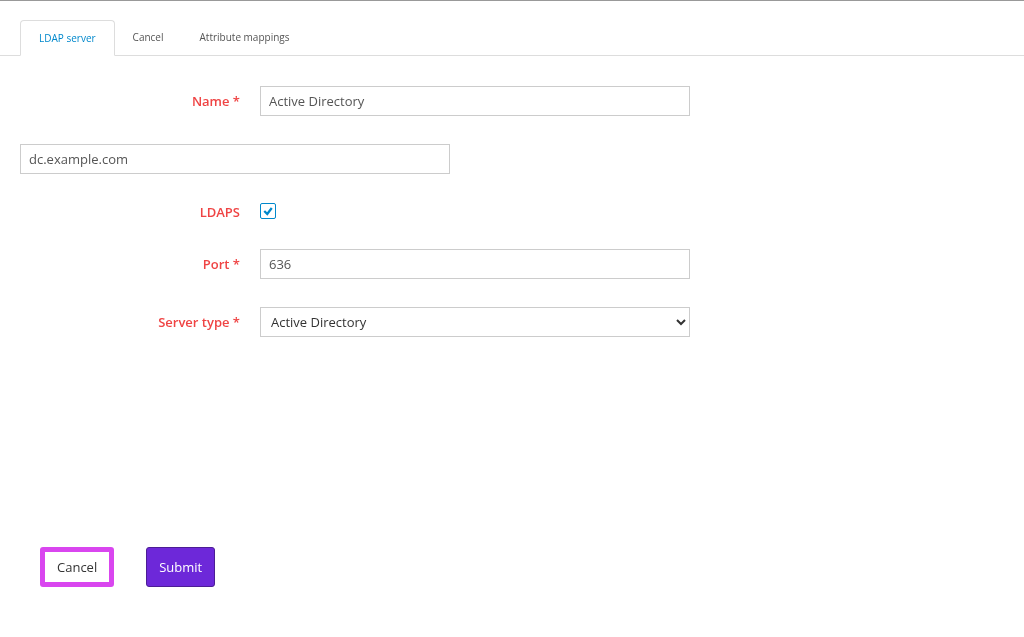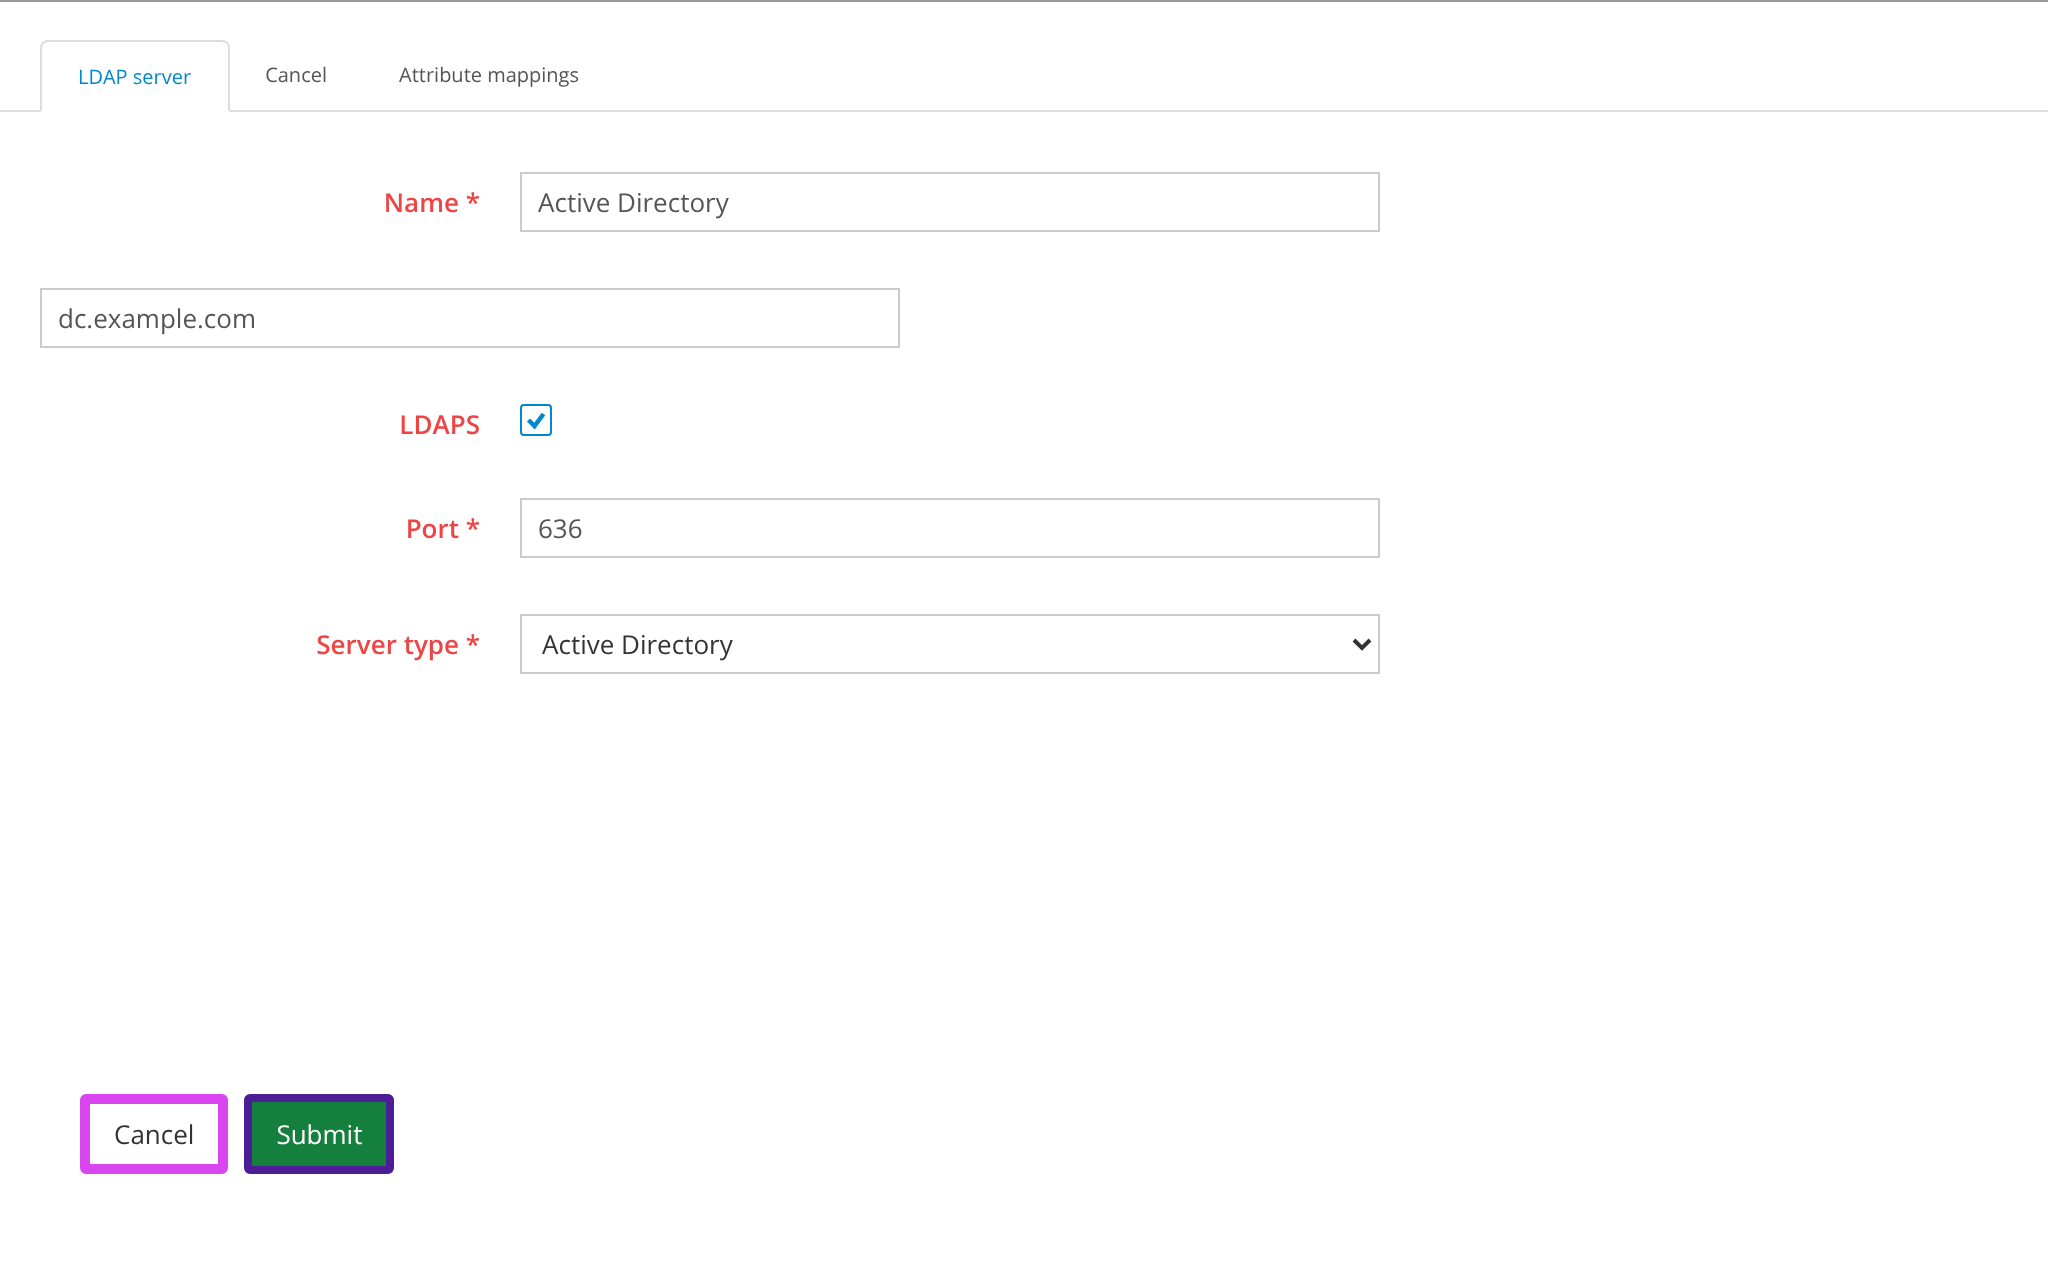--- a/index.html
+++ b/index.html
@@ -110,23 +110,24 @@
       border-radius: 3px;
       cursor: pointer;
       font-family: inherit;
     }
     .btn-default {
       background: #fff;
       border: 5px solid #d946ef;
       color: #333;
     }
     .btn-primary {
-      background: #15803d;
-      border: 4px solid #4c1d95;
+      background: #6d28d9;
+      border: 1px solid #4c1d95;
       color: #fff;
+      margin-left: 24px;
     }
   </style>
 </head>
 <body>
 
 <div class="top-border"></div>
 
 <div class="tabs">
   <div class="tab active">LDAP server</div>
   <div class="tab">Cancel</div>

